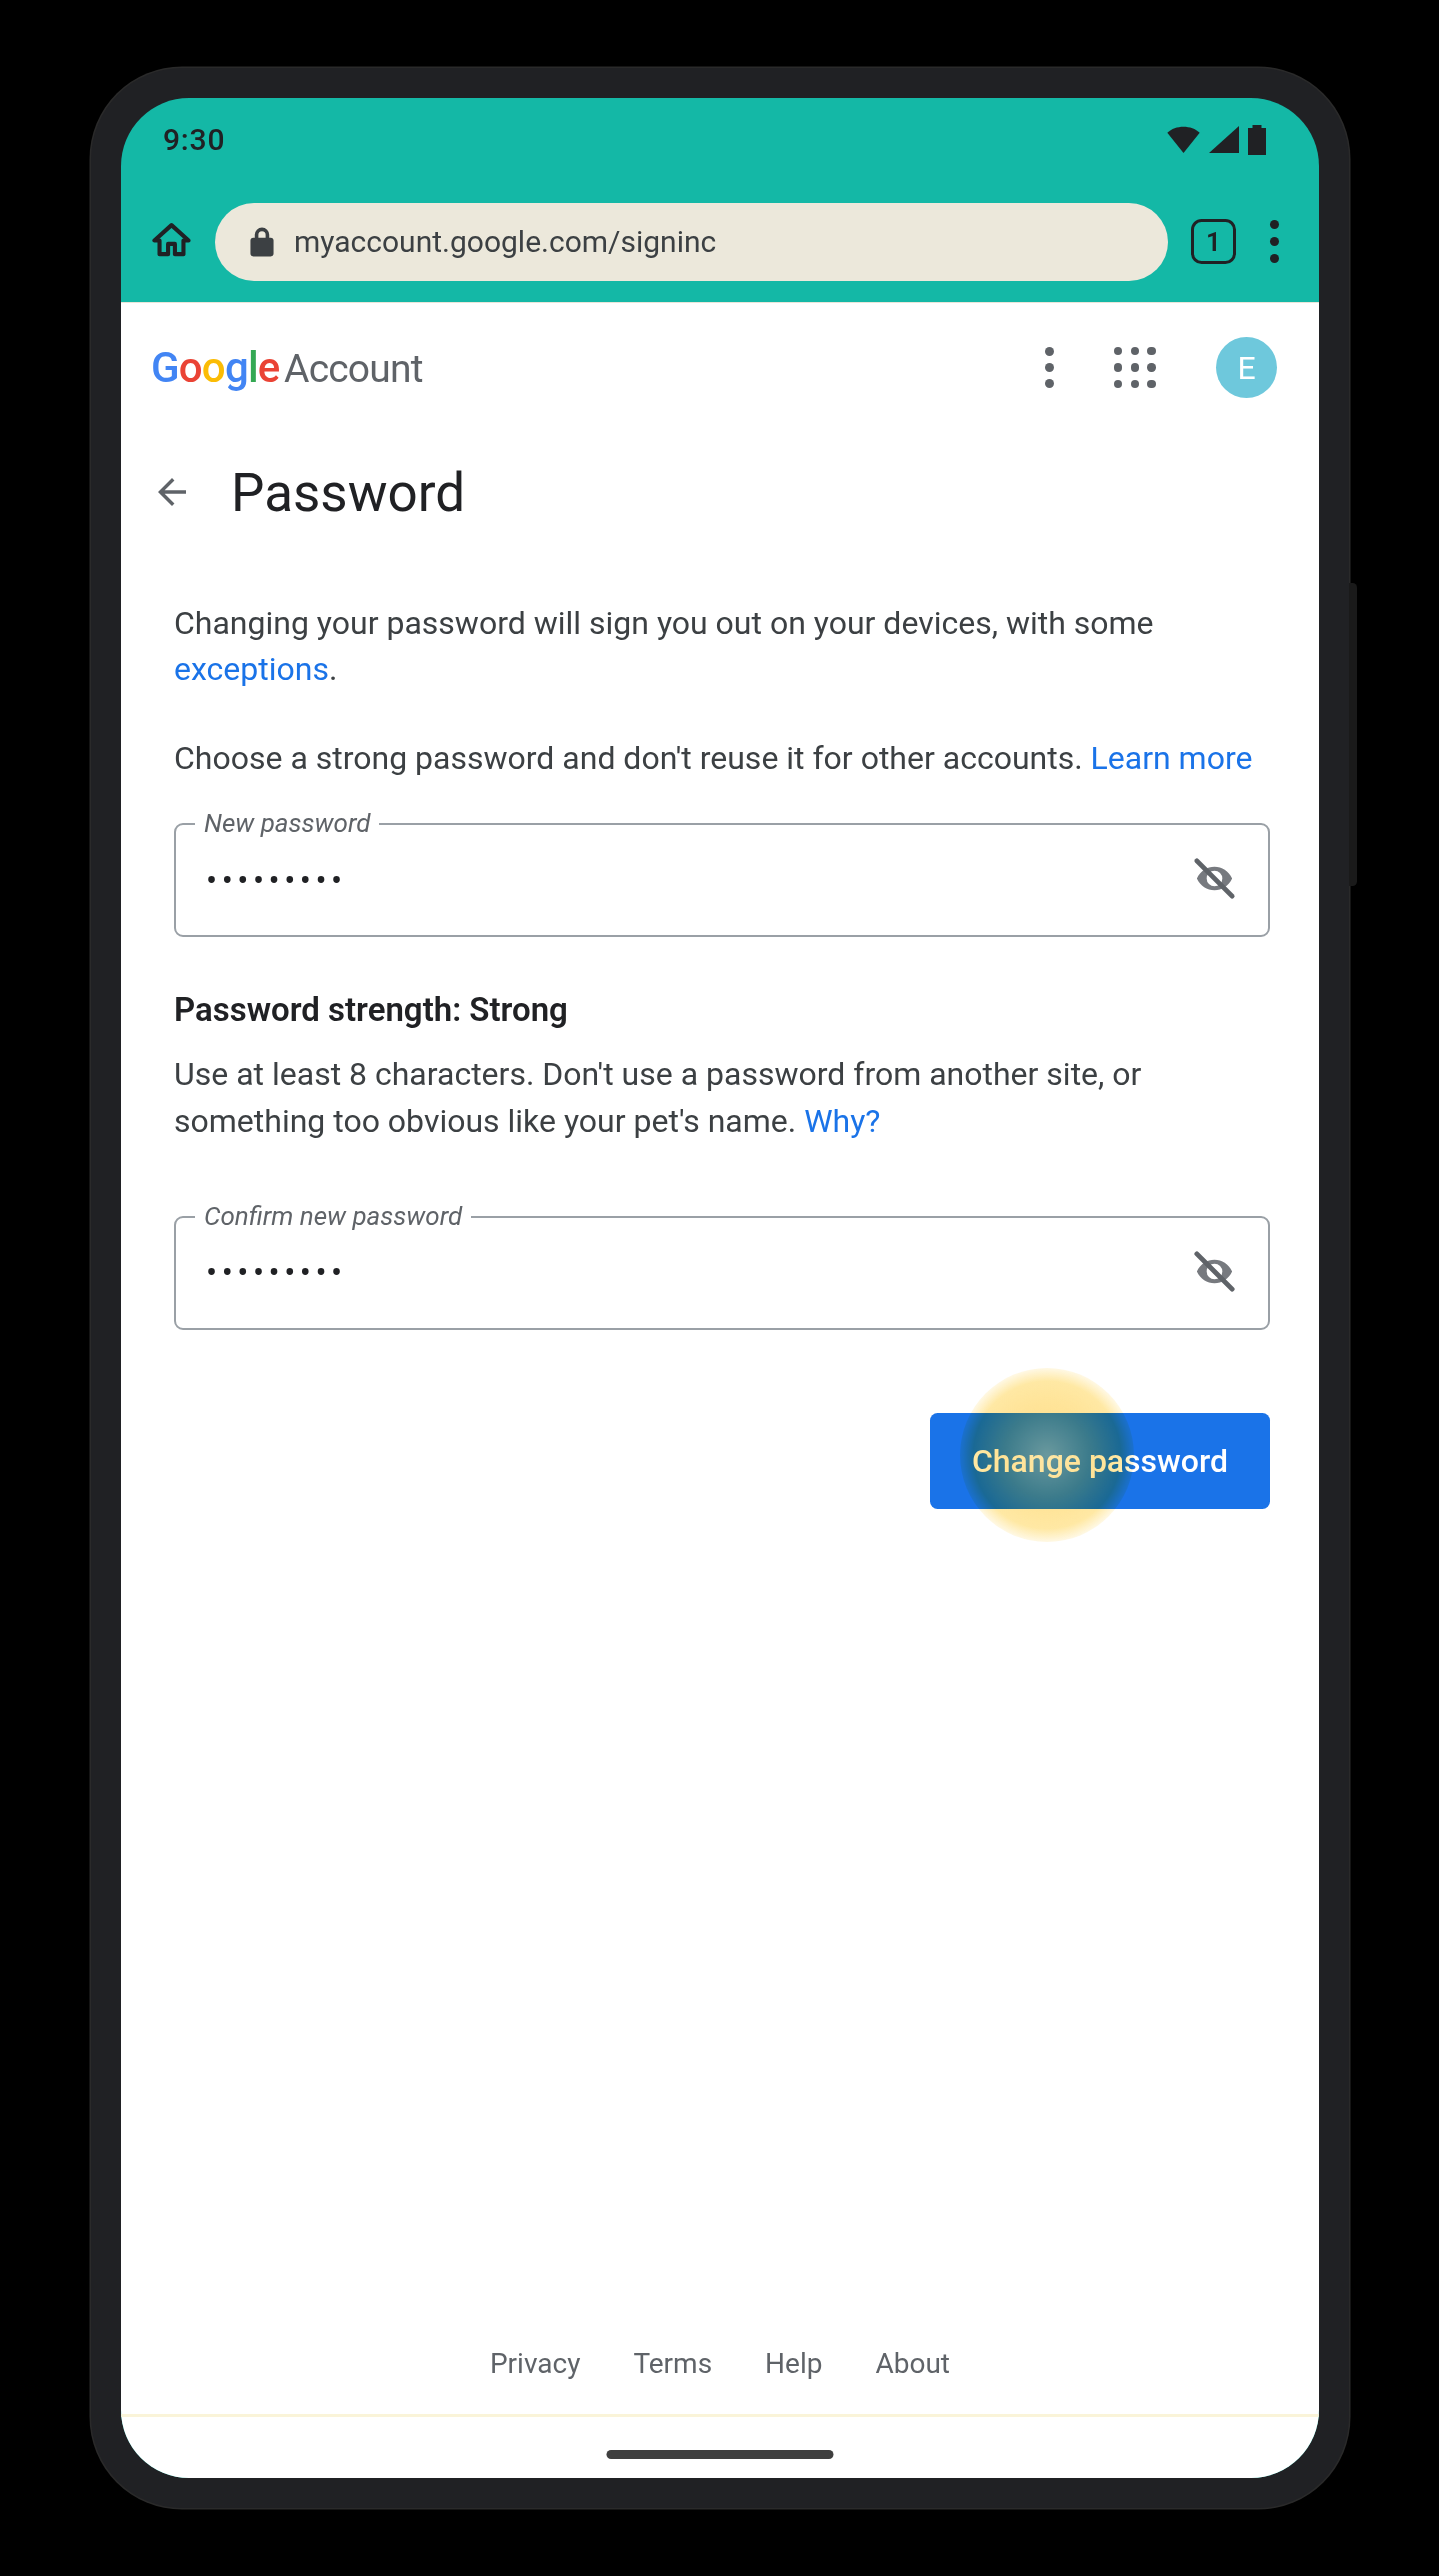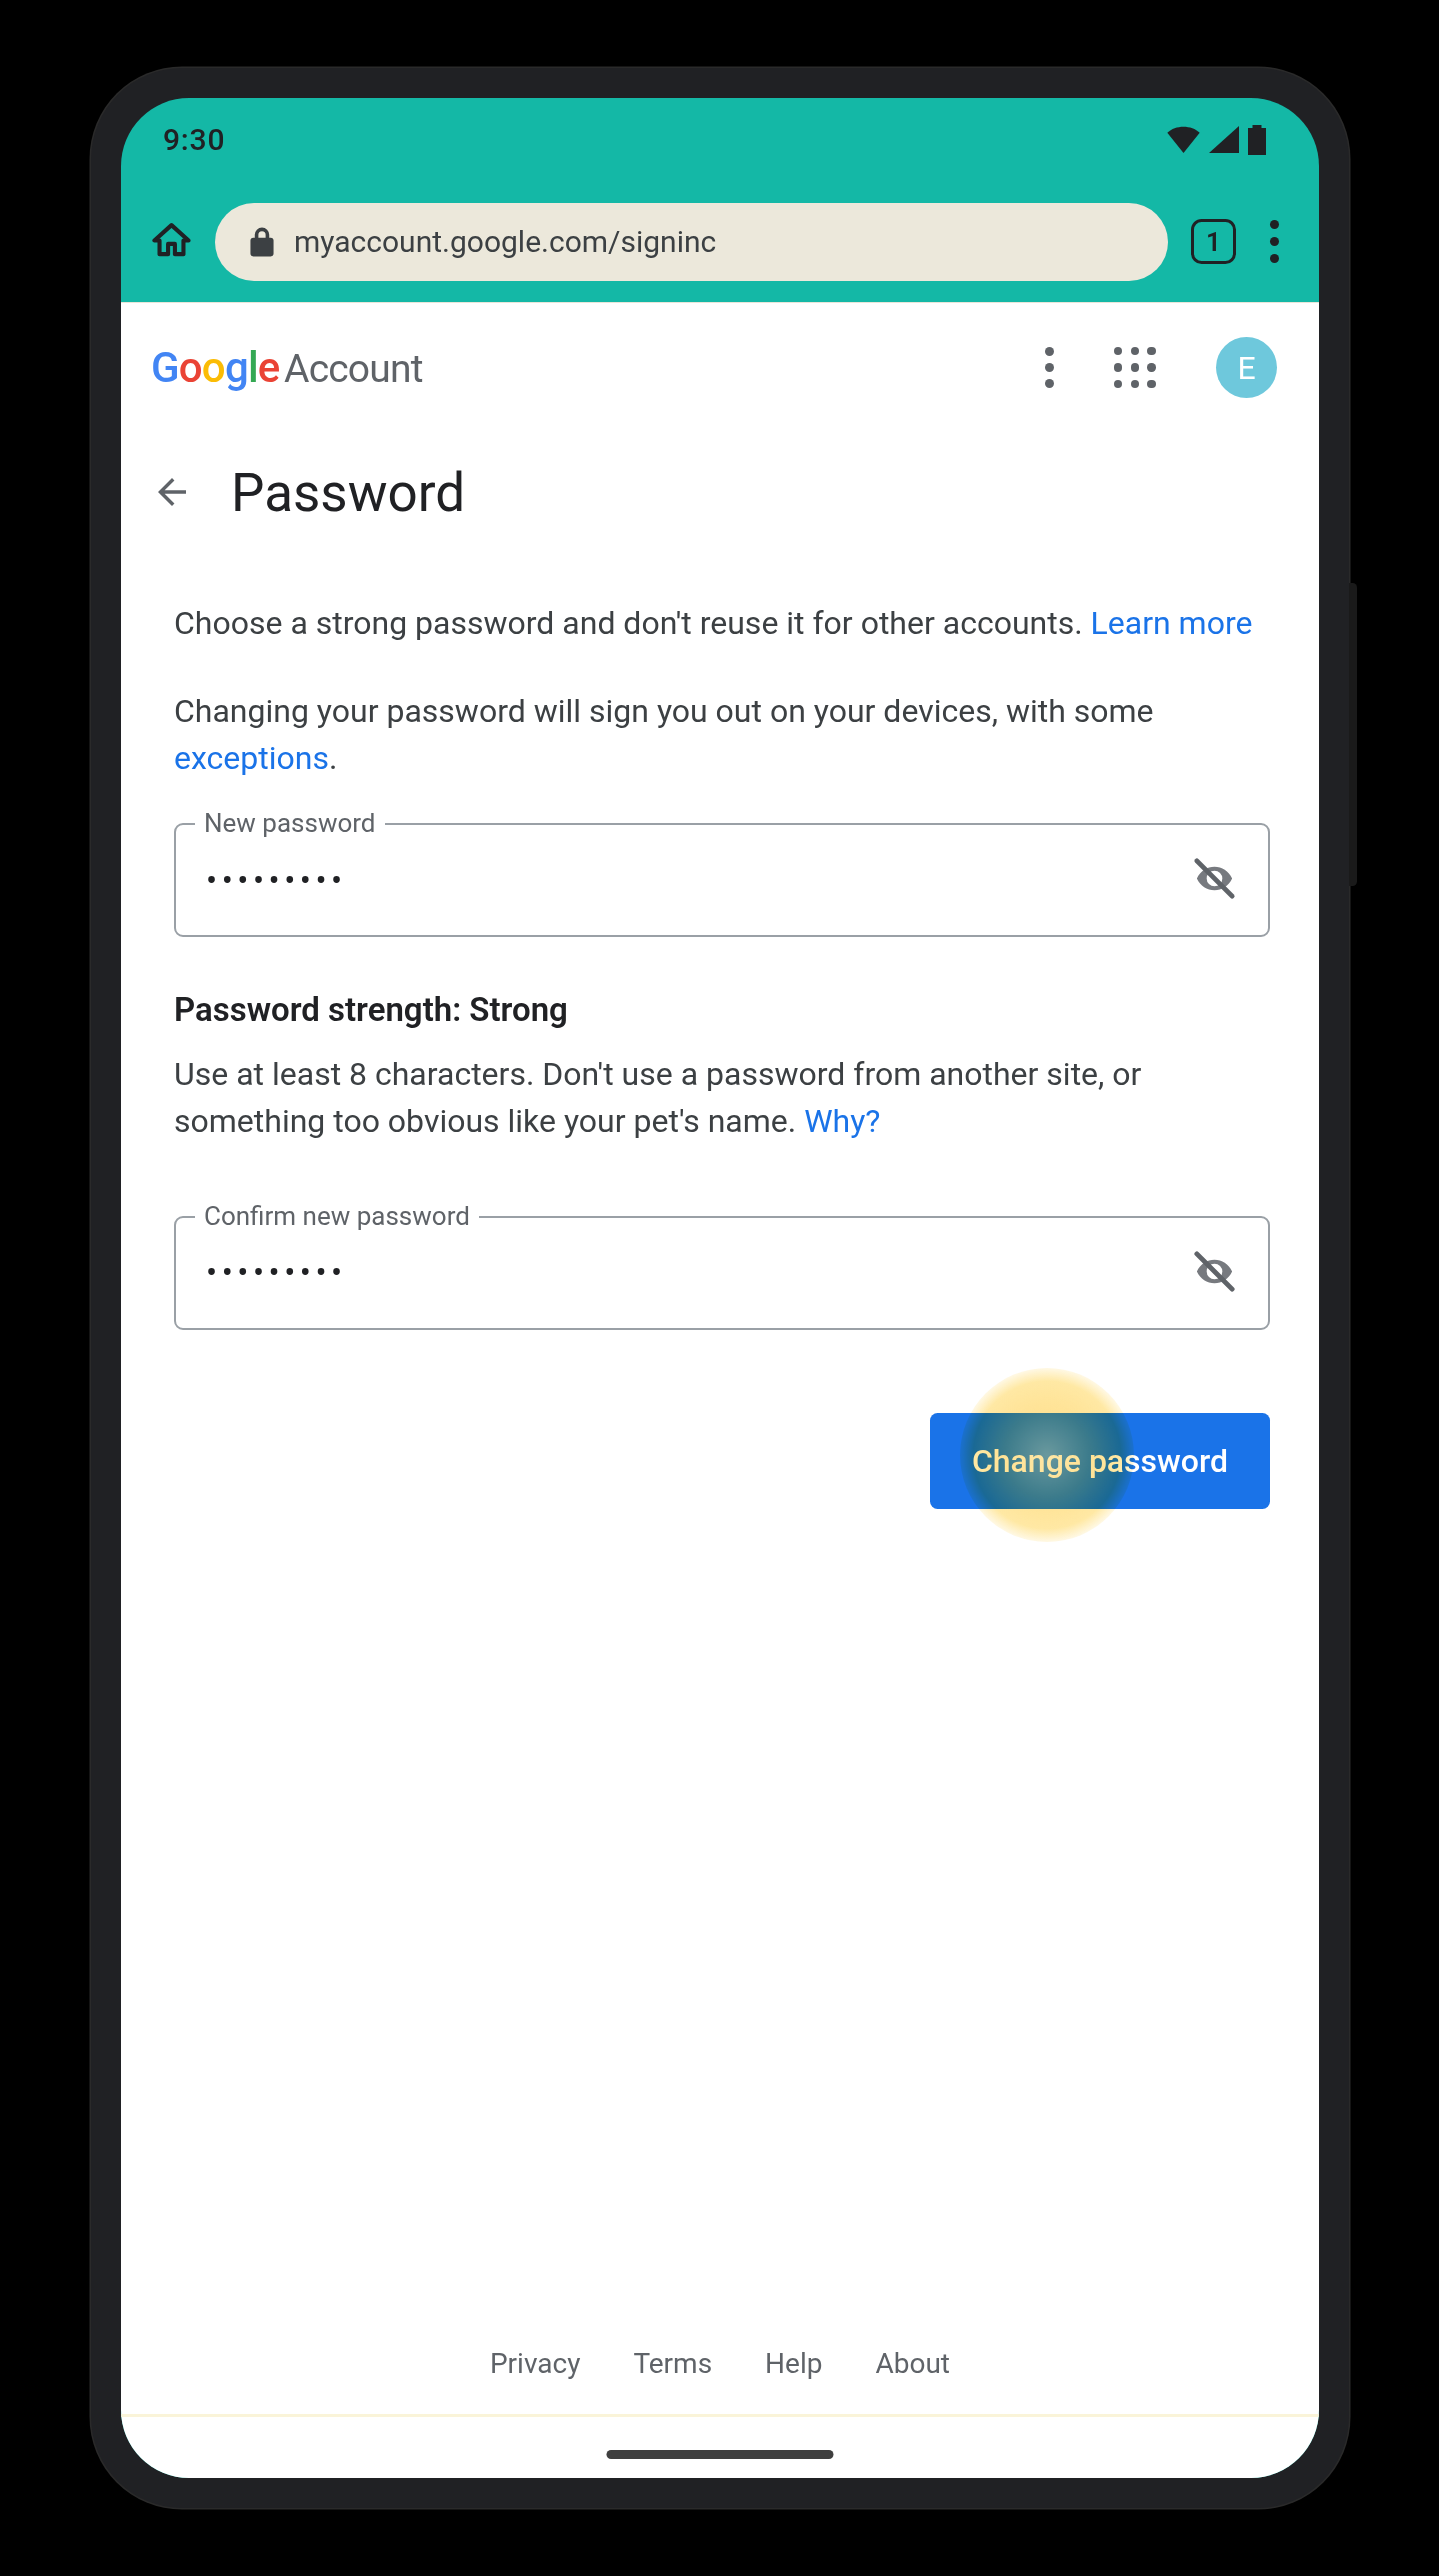--- a/index.html
+++ b/index.html
@@ -99,21 +99,21 @@
   .apps-grid { display: grid; grid-template-columns: repeat(3, 8.3px); grid-auto-rows: 8.3px; gap: 8.3px; margin-left: 34px; }
   .apps-grid .d { background: #5f6368; border-radius: 50%; }
   .avatar { width: 61px; height: 61px; background: #6ec8dc; border-radius: 50%; color: #fff; font-size: 32px; display:flex;align-items:center;justify-content:center; margin-left: 34px; font-weight: 400;}
   .page-title-row { display: flex; align-items: center; padding: 30px 30px 15px 30px; gap: 38px; }
   .back-arrow svg { fill: #5f6368; }
   .page-title { font-size: 53px; color: #202124; font-weight: 400; }
   .body-content { padding: 61px 49px 0 53px; }
   .desc { font-size: 32px; color: #3c4043; line-height: 1.45; margin-bottom: 42px; }
   .link { color: #1a73e8; }
   .field-wrap { position: relative; margin-top: 34px; margin-bottom: 53px; }
-  .field-label { position: absolute; top: -15px; left: 21px; background: #fff; padding: 0 9px; font-size: 26px; color: #5f6368; }
+  .field-label { position: absolute; top: -15px; left: 21px; background: #fff; padding: 0 9px; font-size: 26px; color: #5f6368; font-style: italic; }
   .field-box {
     width: 100%; height: 114px;
     border: 2.3px solid #9aa0a6;
     border-radius: 9px;
     display: flex; align-items: center;
     padding: 0 30px;
     gap: 19px;
   }
   .field-value { flex: 1; font-size: 33px; letter-spacing: 4.5px; color: #202124; overflow:hidden; }
   .eye-icon svg { fill: #5f6368; }
@@ -254,24 +254,24 @@
         <div class="back-arrow">
           <svg width="42" height="42" viewBox="0 0 24 24">
               <path d="M20 11H7.8l5.6-5.6L12 4l-8 8 8 8 1.4-1.4L7.8 13H20z"></path>
             </svg>
         </div>
         <div class="page-title">Password</div>
       </div>
 
       <div class="body-content">
         <p class="desc">
-          <span>Choose a strong password and don't reuse it for other accounts. </span><span class="link">Learn more</span>
+          <span>Changing your password will sign you out on your devices, with some </span><span class="link">exceptions</span><span>.</span>
         </p>
         <p class="desc">
-          <span>Changing your password will sign you out on your devices, with some </span><span class="link">exceptions</span><span>.</span>
+          <span>Choose a strong password and don't reuse it for other accounts. </span><span class="link">Learn more</span>
         </p>
 
         <div class="field-wrap">
           <div class="field-label">New password</div>
           <div class="field-box">
             <div class="field-value">•••••••••</div>
             <div class="eye-icon">
               <svg width="47" height="47" viewBox="0 0 24 24">
                   <path d="M12 6c3.8 0 7.2 2.1 9 6-1.8 3.9-5.2 6-9 6s-7.2-2.1-9-6c1.8-3.9 5.2-6 9-6zm0 2a4 4 0 100 8 4 4 0 000-8z" opacity="0.85"></path>
                   <path d="M3 3l18 18" stroke="#5f6368" stroke-width="2.5" stroke-linecap="round"></path>

